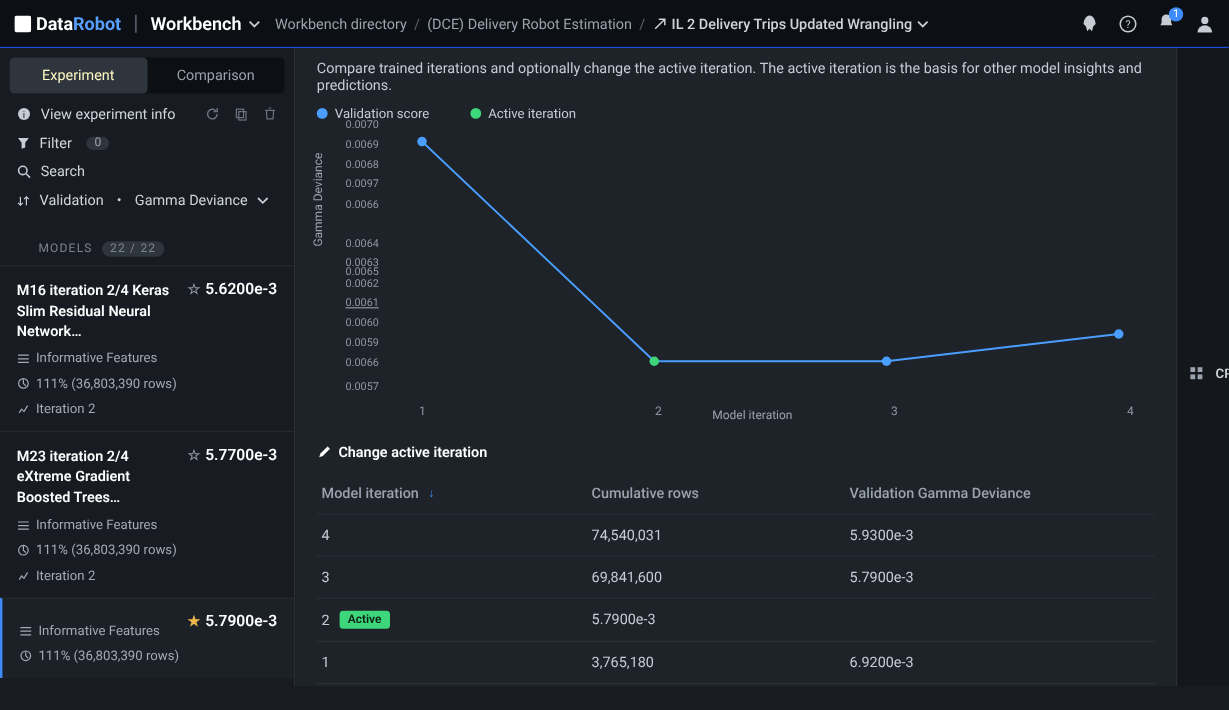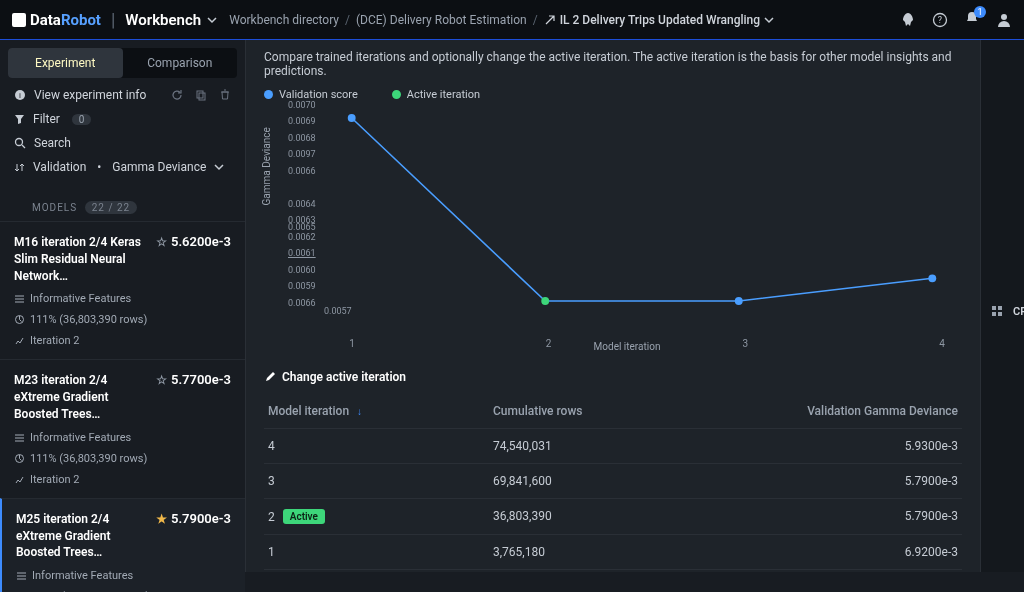--- a/index.html
+++ b/index.html
@@ -54,21 +54,21 @@
 .xlabel { text-align:center; font-size:10px; color:#9aa3af; margin-top:6px; margin-left:28px; }
 .xtick { position:absolute; bottom:-14px; font-size:10px; color:#8e97a3; transform:translateX(-50%); }
 .svg-plot { position:absolute; left:40px; right:10px; top:0; bottom:16px; }
 
 .chg-hdr { display:flex; align-items:center; gap:6px; margin-top:18px; font-size:12px; font-weight:600; color:#fff; }
 .tbl { margin-top:10px; }
 .tbl-row { display:flex; padding:10px 4px; font-size:12px; border-bottom:1px solid #2a2f36; }
 .tbl-row.hdr { color:#9aa3af; font-weight:500; }
 .col1 { width:225px; display:flex; align-items:center; gap:8px; }
 .col2 { width:215px; }
-.col3 { flex:1;text-align:right; }
+.col3 { flex:1; }
 .sort-arrow { color:#3d8bfd; font-size:10px; }
 .active-badge { background:#3dd67a; color:#0c2215; font-size:10px; font-weight:600; padding:2px 7px; border-radius:3px; }
 
 .pager { display:flex; align-items:center; gap:12px; padding:12px 4px; font-size:12px; color:#a2aab5; }
 
 .rightrail { width:44px; background:#14181d; border-left:1px solid #2a2f36; display:flex; flex-direction:row; align-items:center; padding-top:10px; gap:10px; font-size:10px; color:#9aa3af; }
 .rightrail .cpu { font-size:11px; font-weight:600; color:#d0d5dc; }
 .rightrail .num { font-size:16px; color:#fff; font-weight:600; }
 .rail-ico { width:14px; height:14px; display:flex; align-items:center; justify-content:center; }
 
@@ -207,21 +207,20 @@
             </svg>Informative Features</div>
   <div class="meta-row"><svg viewBox="0 0 11 11">
               <circle cx="5.5" cy="5.5" r="4" stroke="#a2aab5" fill="none"></circle>
               <path d="M5.5 2v3.5l2 2" stroke="#a2aab5" fill="none"></path>
             </svg>111% (36,803,390 rows)</div>
   <div class="meta-row"><svg viewBox="0 0 11 11">
               <path d="M2 9l2-3 2 2 3-5" stroke="#a2aab5" fill="none"></path>
             </svg>Iteration 2</div>
         </div>
         <div class="model-card selected">
-          <div class="model-title">M25 iteration 2/4 eXtreme Gradient Boosted Trees…</div>
   <div class="model-score"><span class="star gold">★</span>5.7900e-3</div>
   <div class="meta-row"><svg viewBox="0 0 11 11">
               <path d="M1 3h9M1 6h9M1 9h9" stroke="#a2aab5"></path>
             </svg>Informative Features</div>
   <div class="meta-row"><svg viewBox="0 0 11 11">
               <circle cx="5.5" cy="5.5" r="4" stroke="#a2aab5" fill="none"></circle>
               <path d="M5.5 2v3.5l2 2" stroke="#a2aab5" fill="none"></path>
             </svg>111% (36,803,390 rows)</div>
   </div>
       </div>
@@ -241,21 +240,21 @@
           <span>Validation score</span>
         </div>
       <div class="legend-item">
           <span class="dot green"></span>
           <span>Active iteration</span>
         </div>
     </div>
     <div class="chart">
       <div class="ylabel">Gamma Deviance</div>
       <div id="yticks">
-          <div class="ytick" style="top: 206px; margin-left: 36px;">0.0057</div>
+          <div class="ytick" style="top: 218px;">0.0057</div>
           <div class="ytick" style="top: 197.538px;">0.0066</div>
           <div class="ytick" style="top: 181.077px;">0.0059</div>
           <div class="ytick" style="top: 164.615px;">0.0060</div>
           <div class="ytick" style="top: 148.154px; text-decoration: underline;">0.0061</div>
           <div class="ytick" style="top: 131.692px;">0.0062</div>
           <div class="ytick" style="top: 115.231px;">0.0063</div>
           <div class="ytick" style="top: 98.7692px;">0.0064</div>
           <div class="ytick" style="top: 82.3077px; margin-top: 40px;">0.0065</div>
           <div class="ytick" style="top: 65.8462px;">0.0066</div>
           <div class="ytick" style="top: 49.3846px;">0.0097</div>
@@ -300,21 +299,20 @@
             <div class="col2">74,540,031</div>
             <div class="col3">5.9300e-3</div>
           </div>
           <div class="tbl-row">
             <div class="col1">3</div>
             <div class="col2">69,841,600</div>
             <div class="col3">5.7900e-3</div>
           </div>
           <div class="tbl-row">
             <div class="col1">2 <span class="active-badge">Active</span></div>
-            <div class="col2">36,803,390</div>
             <div class="col3">5.7900e-3</div>
           </div>
           <div class="tbl-row">
             <div class="col1">1</div>
             <div class="col2">3,765,180</div>
             <div class="col3">6.9200e-3</div>
           </div>
         </div>
     </div>
     <div class="pager">

